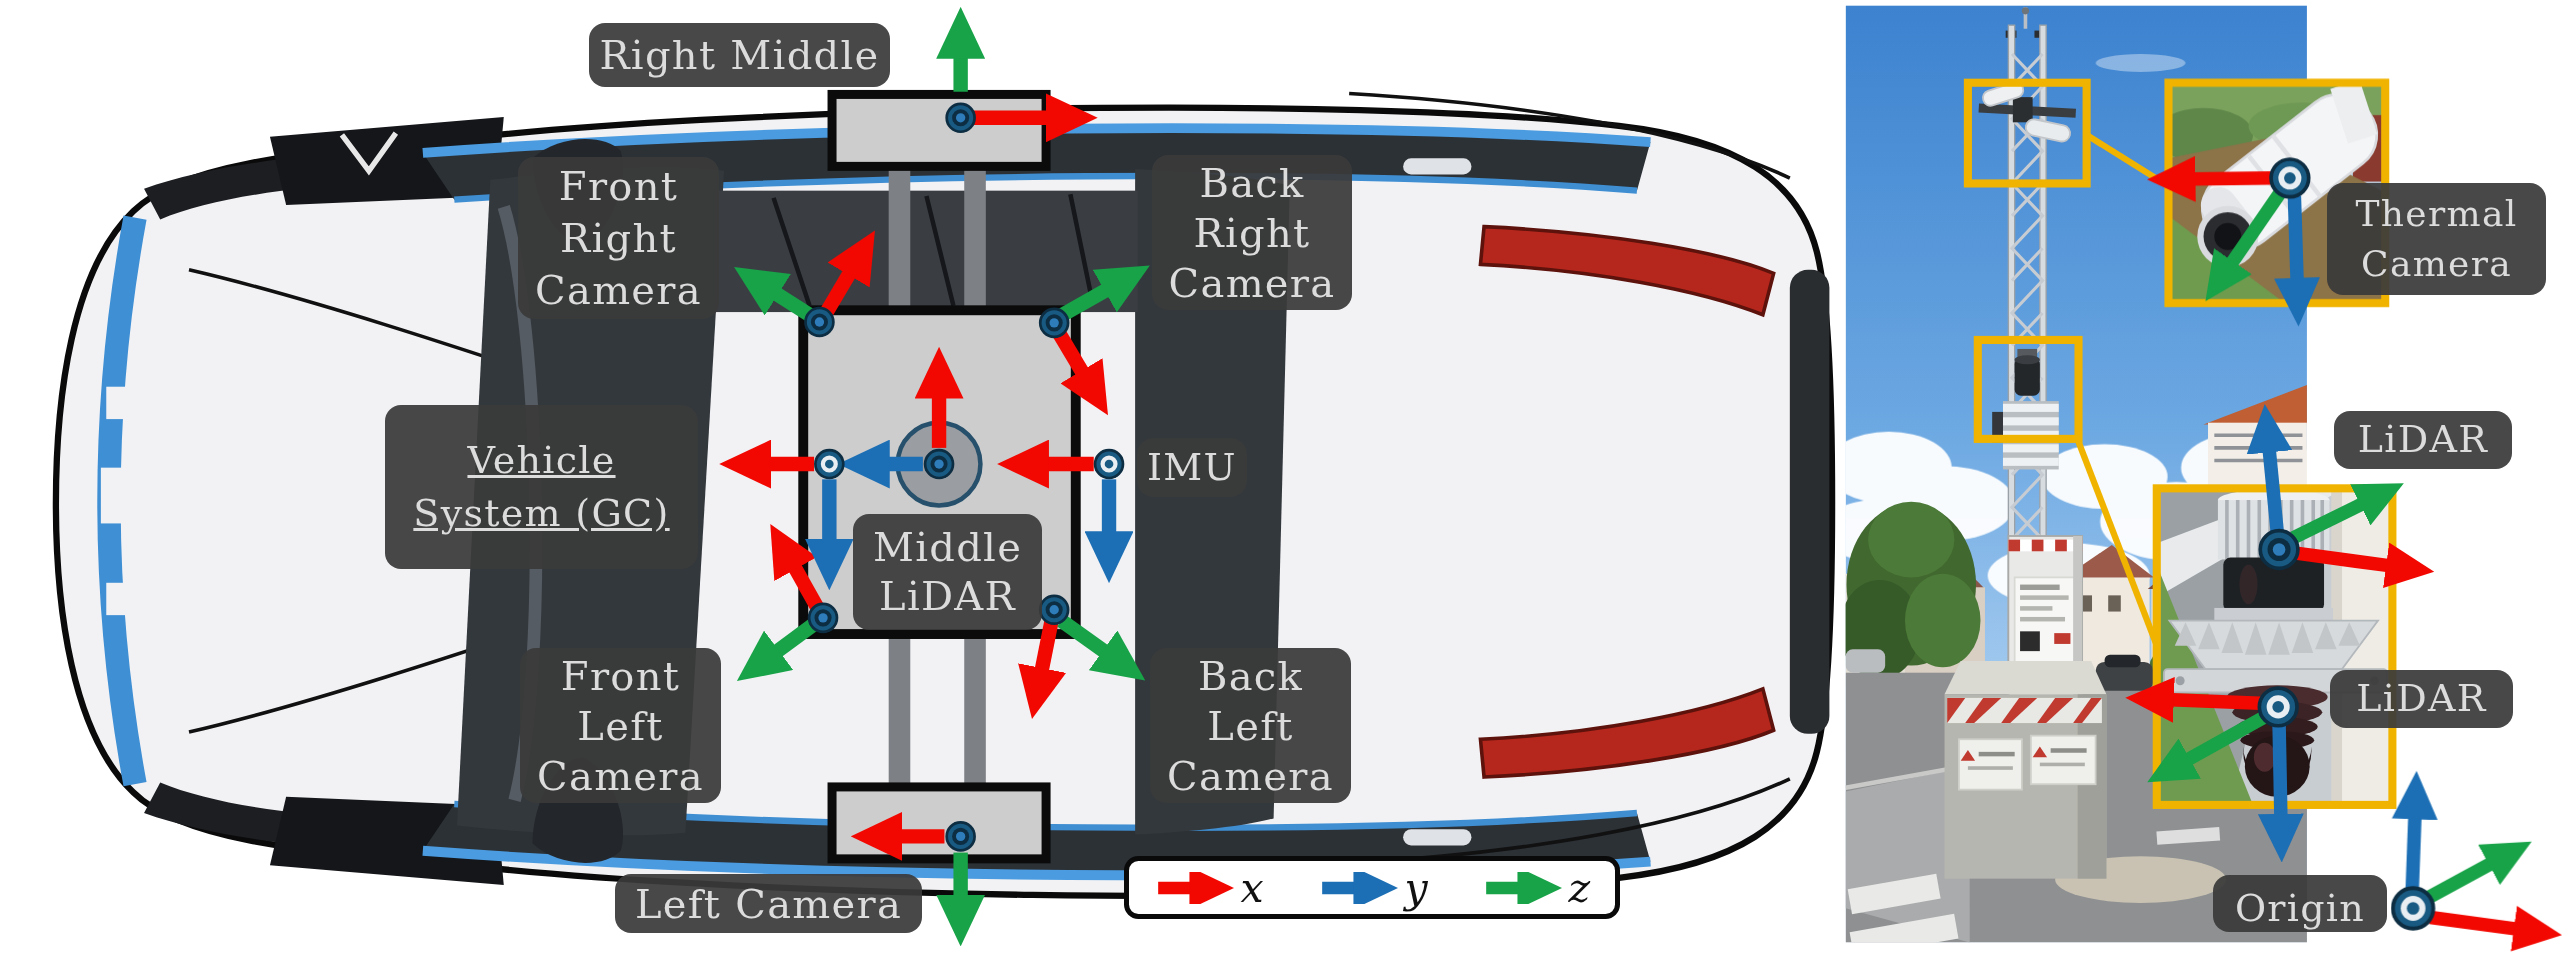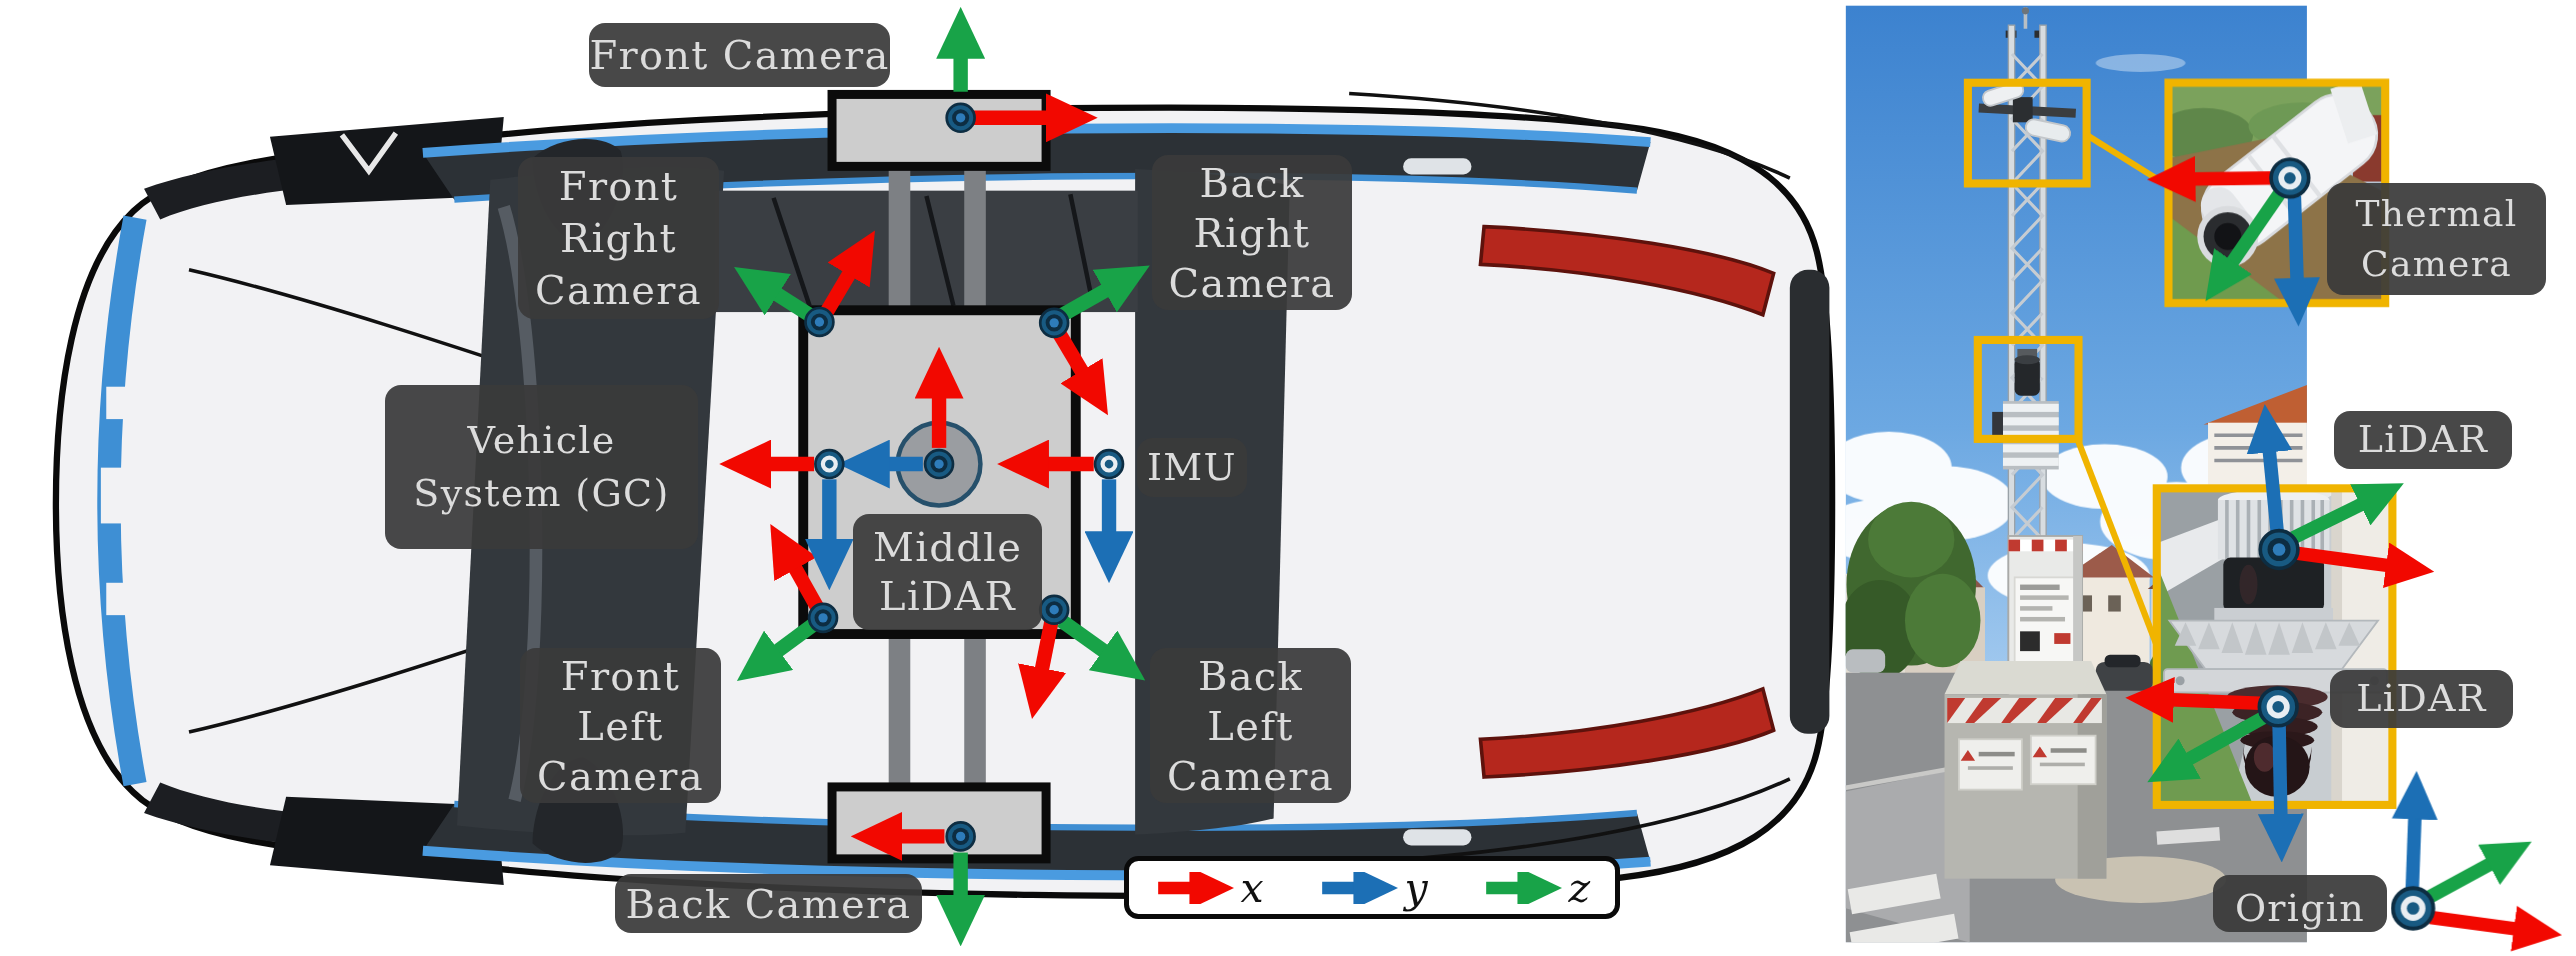--- a/index.html
+++ b/index.html
@@ -390,36 +390,36 @@
 
   <g>
     <line x1="2682" y1="990" x2="2685" y2="908" stroke="#1c6fb5" stroke-width="15" marker-end="url(#ah-b)"></line>
     <line x1="2700" y1="998" x2="2770" y2="960" stroke="#18a348" stroke-width="15" marker-end="url(#ah-g)"></line>
     <line x1="2702" y1="1020" x2="2798" y2="1033" stroke="#f20800" stroke-width="15" marker-end="url(#ah-r)"></line>
     <use href="#badgeB" transform="translate(2683,1010) scale(1.45)"></use>
   </g>
 </svg>
 
 <div class="lbl f44" style="left:589px;top:23.4px;width:301px;height:64px;">
-  <span>Front Camera</span>
+  <span>Right Middle</span>
 </div>
 
 <div class="lbl f44 lh58" style="left:518px;top:157px;width:201px;height:162px;">
   <span>Front</span>
   <span>Right</span>
   <span>Camera</span>
 </div>
 
 <div class="lbl f44 lh56" style="left:1152px;top:155px;width:200px;height:155px;">
   <span>Back</span>
   <span>Right</span>
   <span>Camera</span>
 </div>
 
-<div class="lbl f42 lh59" style="left:385px;top:385px;width:313px;height:164px;">
+<div class="lbl f42 lh59" style="left:385px;top:405px;width:313px;height:164px;text-decoration:underline;">
   <span>Vehicle</span>
   <span>System (GC)</span>
 </div>
 
 <div class="lbl f42" style="left:1137px;top:438px;width:110px;height:59px;">
   <span>IMU</span>
 </div>
 
 <div class="lbl f44 lh55" style="left:853px;top:514px;width:189px;height:116px;">
   <span>Middle</span>
@@ -432,21 +432,21 @@
   <span>Camera</span>
 </div>
 
 <div class="lbl f44 lh56" style="left:1150px;top:648px;width:201px;height:155px;">
   <span>Back</span>
   <span>Left</span>
   <span>Camera</span>
 </div>
 
 <div class="lbl f44" style="left:615px;top:874px;width:307px;height:59px;">
-  <span>Back Camera</span>
+  <span>Left Camera</span>
 </div>
 
 <div class="legend">
   <div class="item">
     <svg width="83" height="32" viewBox="0 0 92 36">
       <line x1="4" y1="18" x2="42" y2="18" stroke="#f20800" stroke-width="14" marker-end="url(#ah-r)"></line>
     </svg>
     <span class="sym">x</span>
   </div>
   <div class="item">

